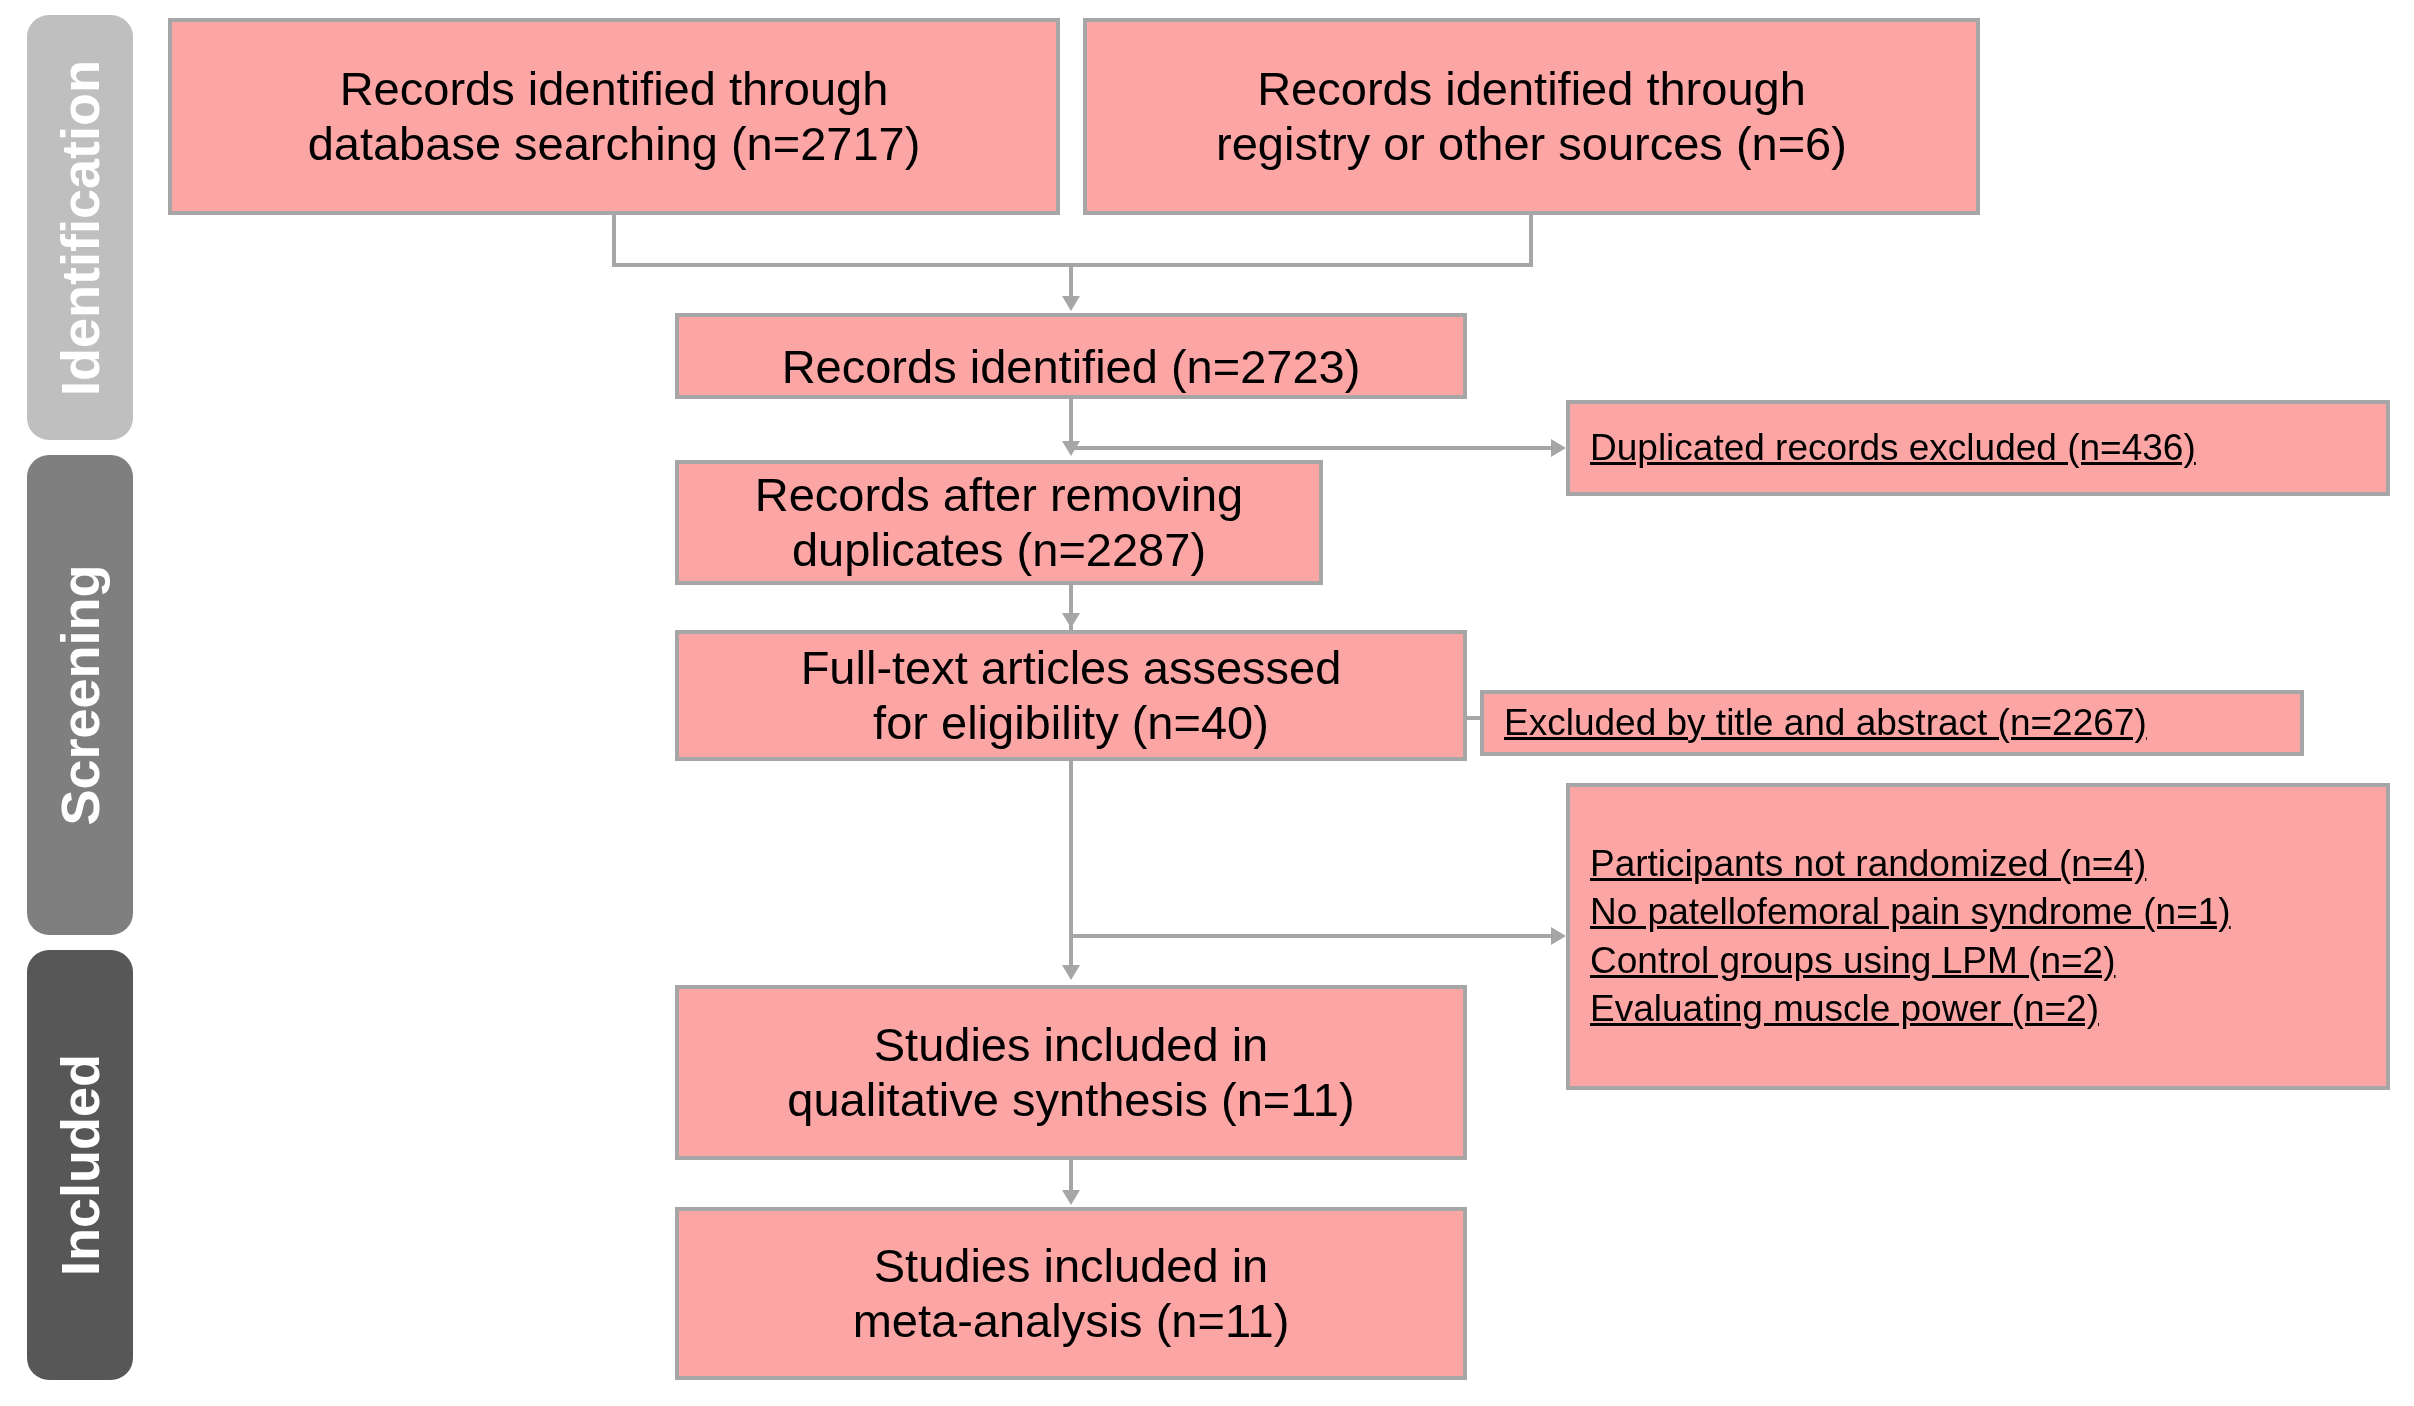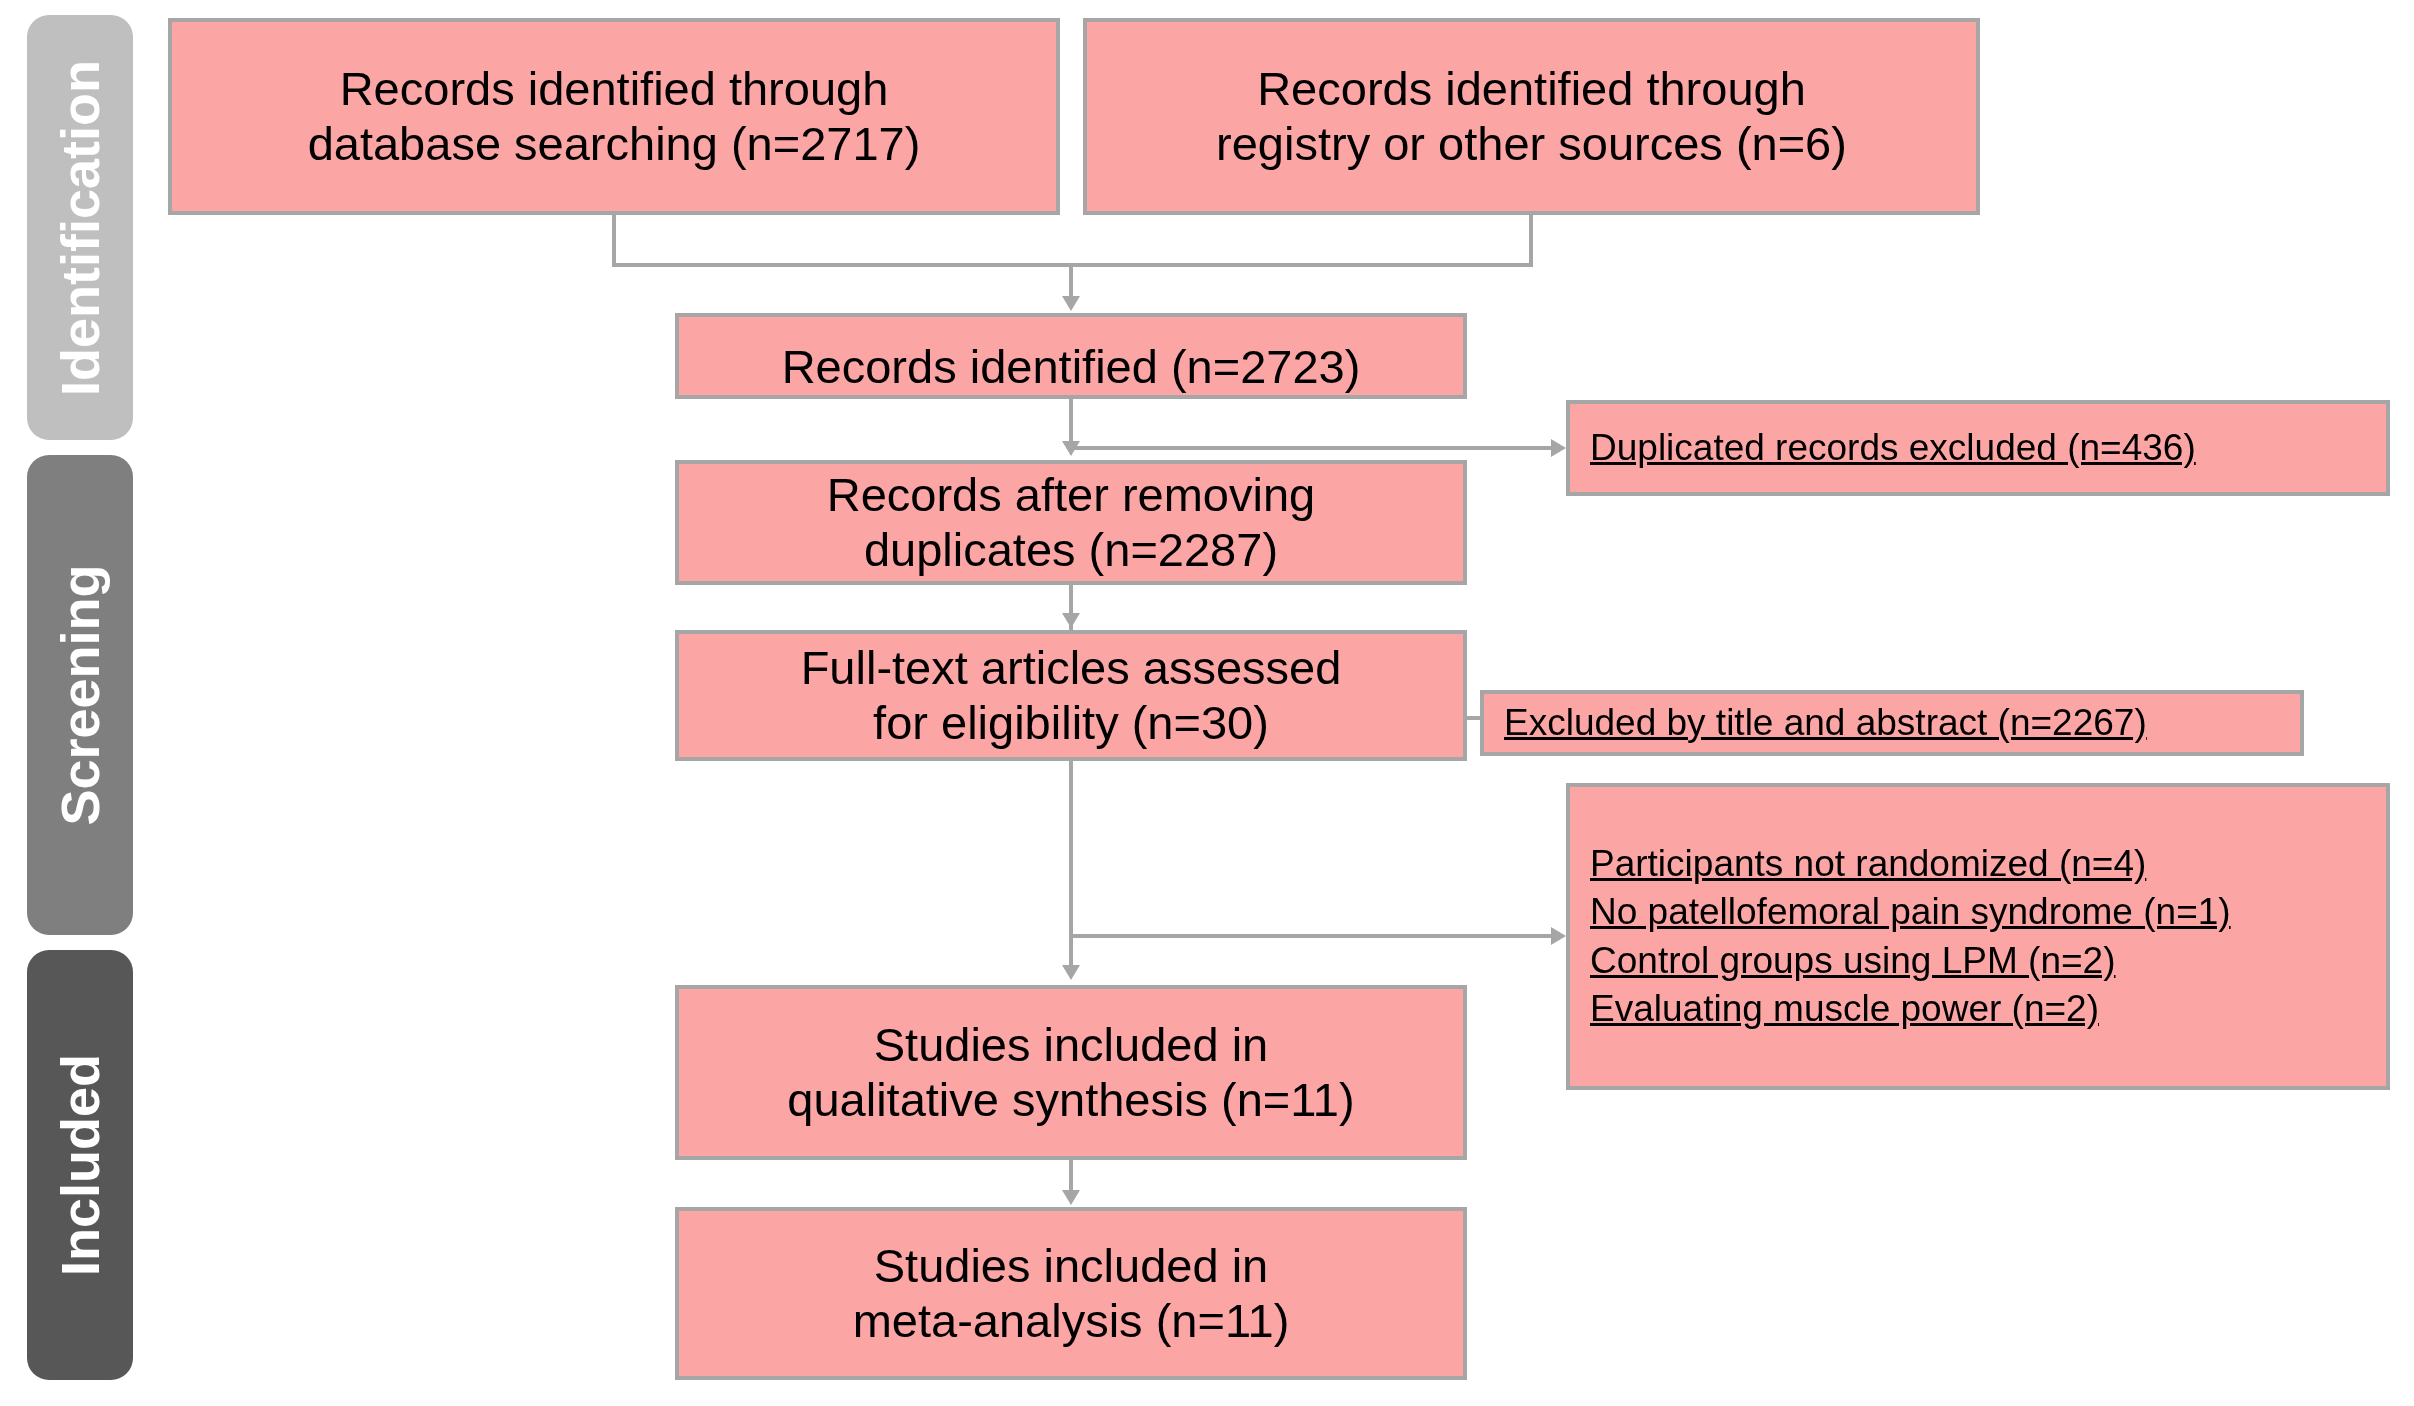--- a/index.html
+++ b/index.html
@@ -34,21 +34,21 @@
 
   .leftalign{justify-content:flex-start;text-align:left;}
   .leftalign .txt{padding-left:20px;text-decoration:underline;}
 
   
   #box-db{left:168px;top:18px;width:892px;height:197px;}
   #box-registry{left:1083px;top:18px;width:897px;height:197px;}
 
   
   #box-identified{left:675px;top:313px;width:792px;height:86px;align-items:flex-end;}
-  #box-dedup{left:675px;top:460px;width:792px;height:125px;}
+  #box-dedup{left:675px;top:460px;width:648px;height:125px;}
   #box-fulltext{left:675px;top:630px;width:792px;height:131px;}
   #box-qualitative{left:675px;top:985px;width:792px;height:175px;}
   #box-meta{left:675px;top:1207px;width:792px;height:173px;}
 
   
   #box-duplicates{left:1566px;top:400px;width:824px;height:96px;}
   #box-excluded-title{left:1480px;top:690px;width:824px;height:66px;}
   #box-reasons{left:1566px;top:783px;width:824px;height:307px;}
   #box-reasons .txt{font-size:37px;line-height:1.30;}
 
@@ -108,21 +108,21 @@
   </div>
 
   <div class="vline" style="left:1069px;top:585px;height:42px;"></div>
   <div class="arrow-down" style="left:1062px;top:613px;"></div>
   <div class="hline" style="left:1069px;top:716px;width:482px;"></div>
   <div class="vline" style="left:1069px;top:585px;height:133px;"></div>
   <div class="arrow-right" style="left:1551px;top:709px;"></div>
 
   <div class="fbox big" id="box-fulltext">
     <span class="txt">Full-text articles assessed
-for eligibility (n=30)</span>
+for eligibility (n=40)</span>
   </div>
 
   <div class="vline" style="left:1069px;top:761px;height:205px;"></div>
   <div class="arrow-down" style="left:1062px;top:965px;"></div>
   <div class="hline" style="left:1069px;top:934px;width:482px;"></div>
   <div class="arrow-right" style="left:1551px;top:927px;"></div>
 
   <div class="fbox big" id="box-qualitative">
     <span class="txt">Studies included in
 qualitative synthesis (n=11)</span>

